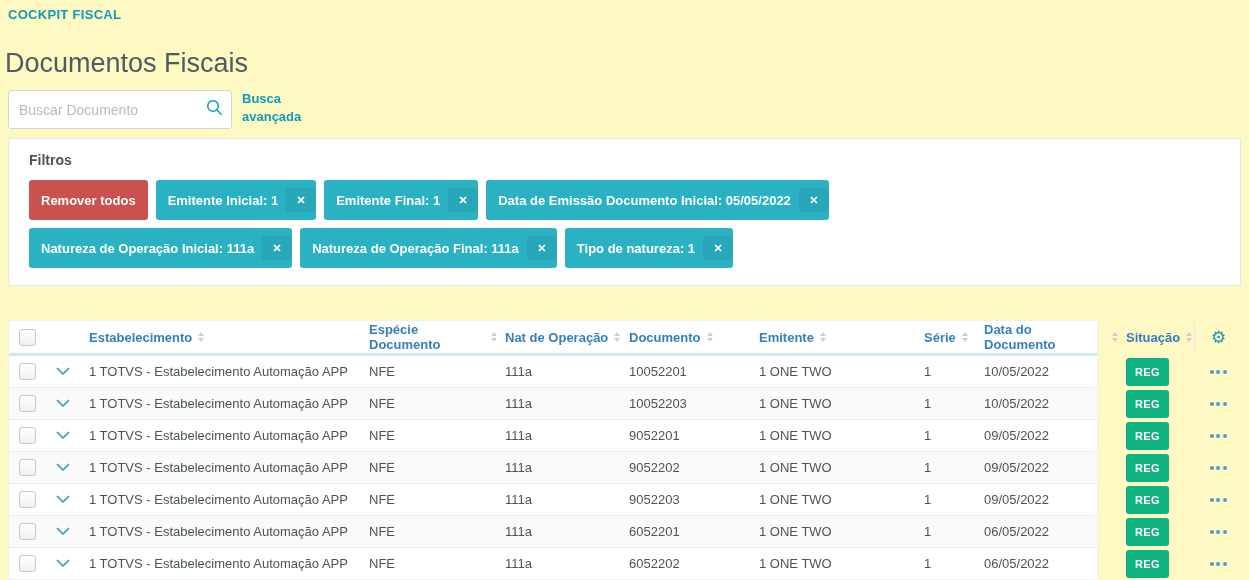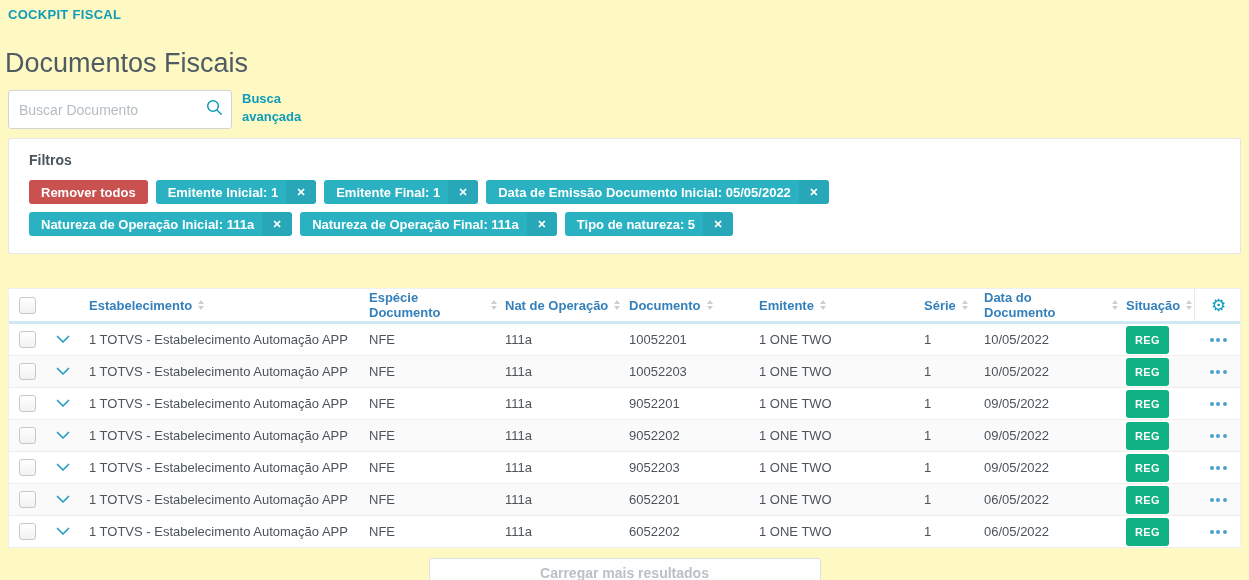--- a/index.html
+++ b/index.html
@@ -29,30 +29,30 @@
                 display:flex; align-items:center; padding:0 8px 0 10px; }
   .search-box input { flex:1; border:none; outline:none; font-size:14px; color:#4a545c;
                       font-family:"Liberation Sans", sans-serif; background:transparent; }
   .search-box input::placeholder { color:#b4bcc2; }
   .advanced-search { width:64px; font-size:13px; font-weight:bold; line-height:1.4; color:#0f9cba; cursor:pointer; }
 
   
   .filters-panel { margin-top:9px; border:1px solid #e3e7ea; border-radius:2px; padding:13px 20px 17px 20px; background:#fff; }
   .filters-title { font-size:14px; font-weight:bold; color:#4a545c; }
   .chips { margin-top:12px; display:flex; flex-wrap:wrap; gap:8px; max-width:960px; }
-  .chip, .chip-danger { height:24px; border-radius:3px; display:inline-flex; align-items:center;
+  .chip, .chip-danger { height:40px; border-radius:3px; display:inline-flex; align-items:center;
           font-size:13px; font-weight:bold; color:#fff; cursor:pointer; }
   .chip-danger { background:#c9514f; padding:0 12px; border:none; font-family:"Liberation Sans", sans-serif; }
   .chip { background:#2ab2c3; padding-left:12px; }
   .chip .chip-close { height:24px; width:30px; margin-left:8px; border-radius:0 3px 3px 0;
           background:rgba(0,0,0,0.06); display:flex; align-items:center; justify-content:center;
           font-size:11px; font-weight:bold; color:#fff; }
 
   
-  .table { margin-top:34px; width:1233px; border:1px solid #eef1f2; border-bottom:none; background:#fff; }
+  .table { margin-top:34px; width:1090px; border:1px solid #eef1f2; border-bottom:none; background:#fff; }
   .thead, .trow { display:grid; grid-template-columns:36px 36px 280px 136px 124px 130px 165px 60px 142px 76px 48px; align-items:center; }
   .thead { height:35px; border-bottom:3px solid #cfe9f2; }
   .hcell { display:flex; align-items:center; gap:6px; font-size:13px; font-weight:bold; color:#3580bb; padding-left:8px; cursor:pointer; }
   .sort { display:inline-flex; flex-direction:column; gap:2px; }
   .sort i { display:block; width:0; height:0; border-left:3.5px solid transparent; border-right:3.5px solid transparent; }
   .sort .up { border-bottom:4px solid #c9d0d5; }
   .sort .dn { border-top:4px solid #c9d0d5; }
   .cell-check { display:flex; justify-content:center; }
   .checkbox { width:17px; height:17px; border:1px solid #c3c9cd; border-radius:3px;
               background:linear-gradient(#ffffff,#f0f1f2); cursor:pointer; }
@@ -122,21 +122,21 @@
     <span>Natureza de Operação Inicial: 111a</span>
     <span class="chip-close">✕</span>
   </span>
 
   <span class="chip">
     <span>Natureza de Operação Final: 111a</span>
     <span class="chip-close">✕</span>
   </span>
 
   <span class="chip">
-    <span>Tipo de natureza: 5</span>
+    <span>Tipo de natureza: 1</span>
     <span class="chip-close">✕</span>
   </span>
 </div>
     </div>
 
     <div class="table">
       <div class="thead">
         <div class="cell-check">
           <span class="checkbox"></span>
         </div>

